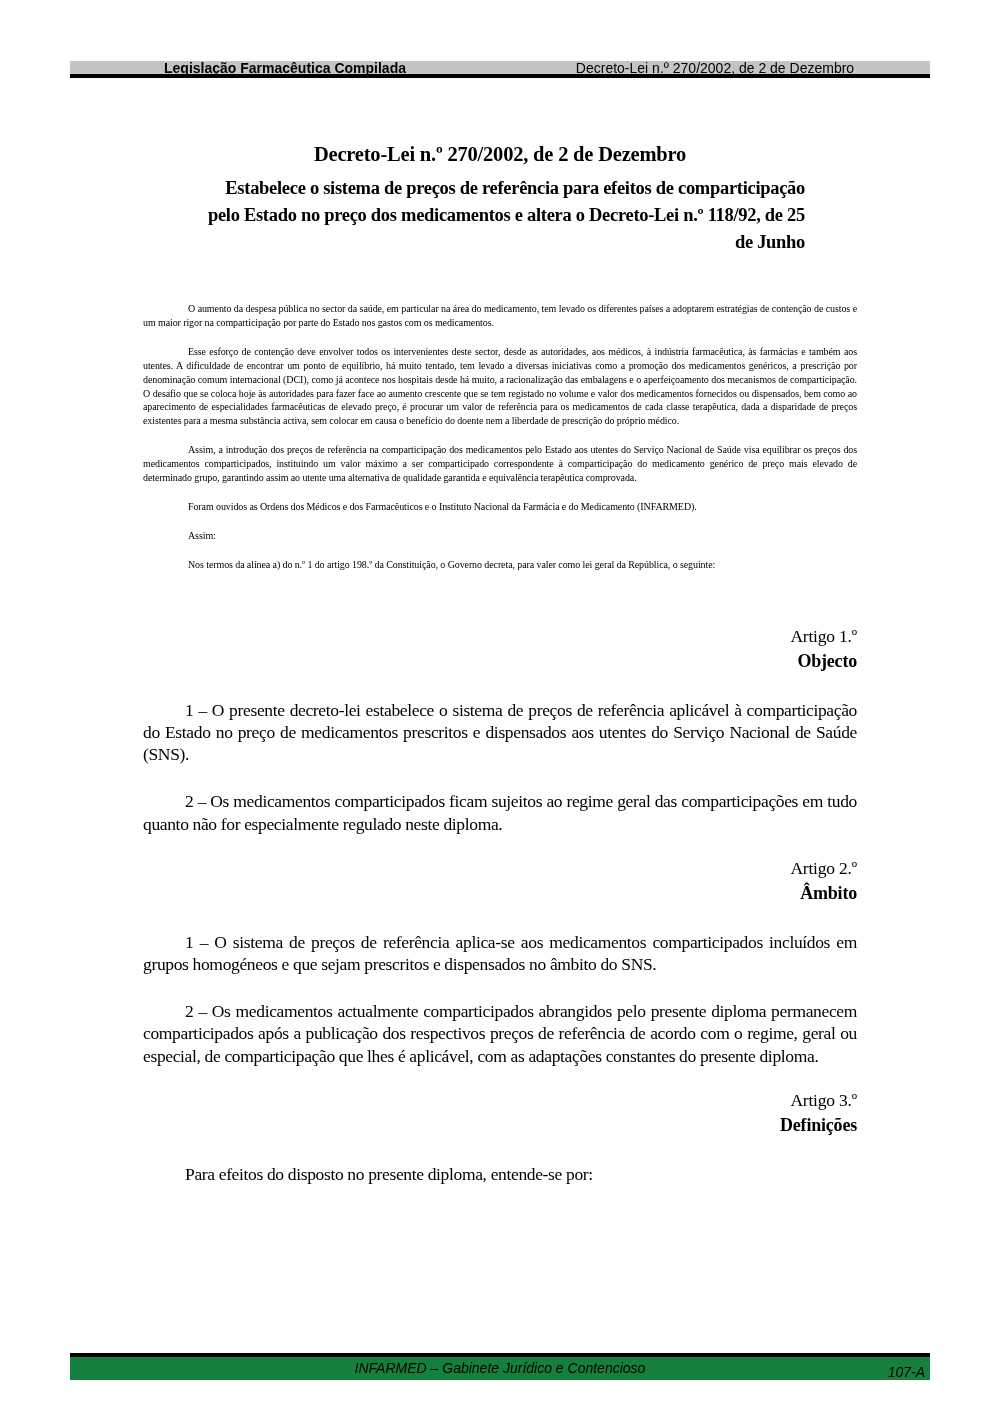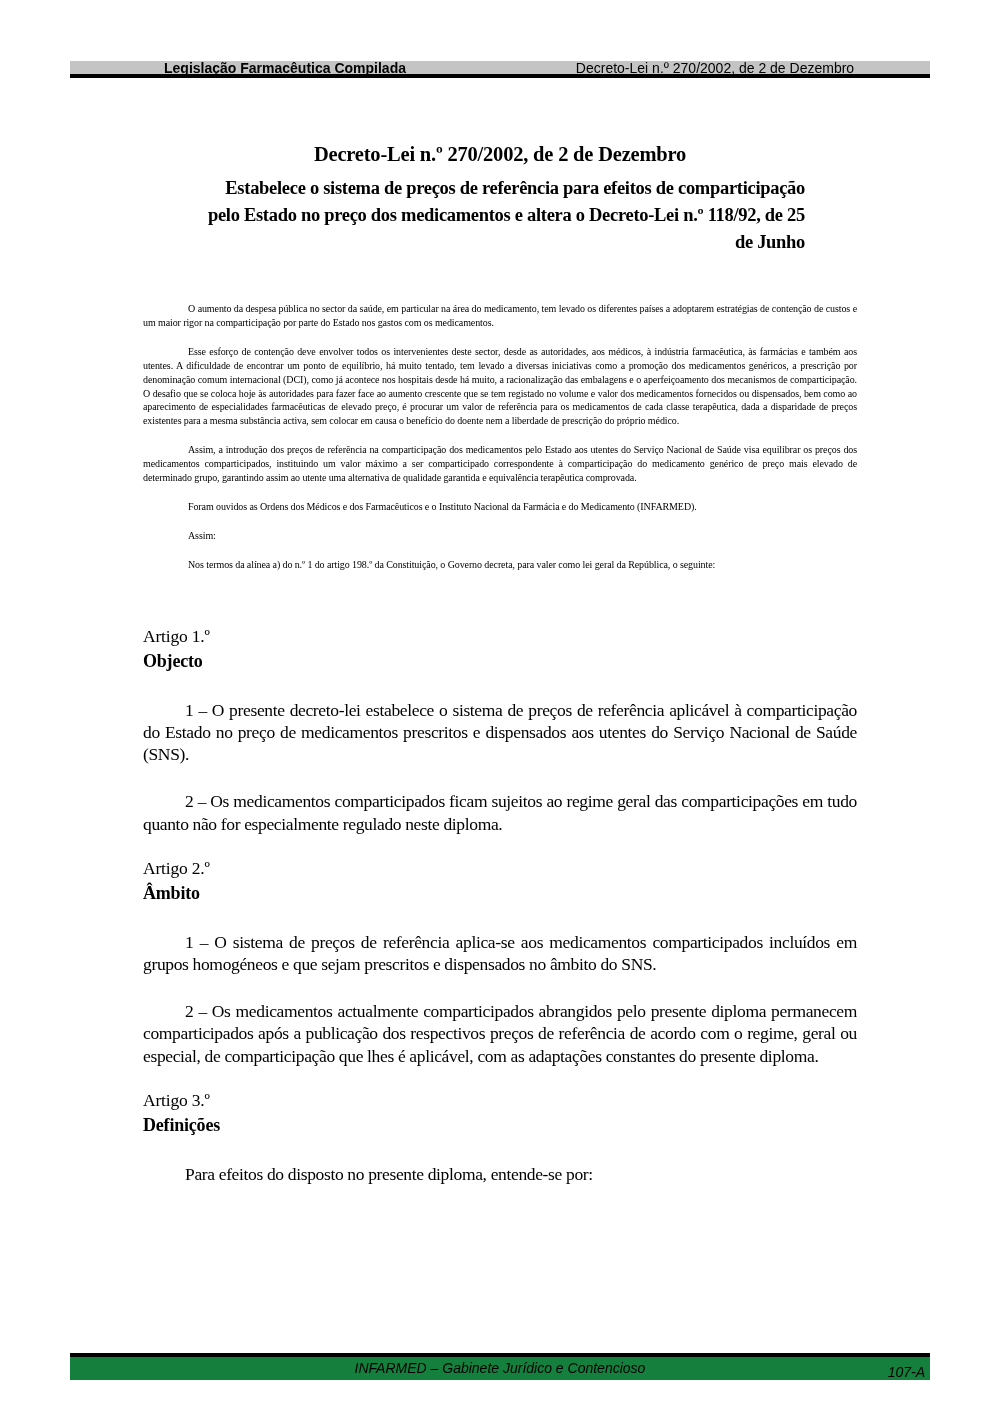--- a/index.html
+++ b/index.html
@@ -76,21 +76,21 @@
     margin-top: 46px;
     font-size: 10px;
     line-height: 13.9px;
     text-align: justify;
     letter-spacing: -0.1px;
   }
   .preamble p { text-indent: 45px; margin-bottom: 15px; }
 
   .article { margin-top: 21px; }
   .article.first { margin-top: 52px; }
-  .art-head { text-align: left; letter-spacing: -0.2px; }
+  .art-head { text-align: right; letter-spacing: -0.2px; }
   .art-number { font-size: 17.5px; line-height: 25px; }
   .art-name   { font-size: 18px; line-height: 25px; font-weight: bold; }
   .art-p {
     font-size: 17.5px;
     line-height: 22.2px;
     text-align: justify;
     text-indent: 42px;
     margin-top: 25px;
     letter-spacing: -0.35px;
   }

